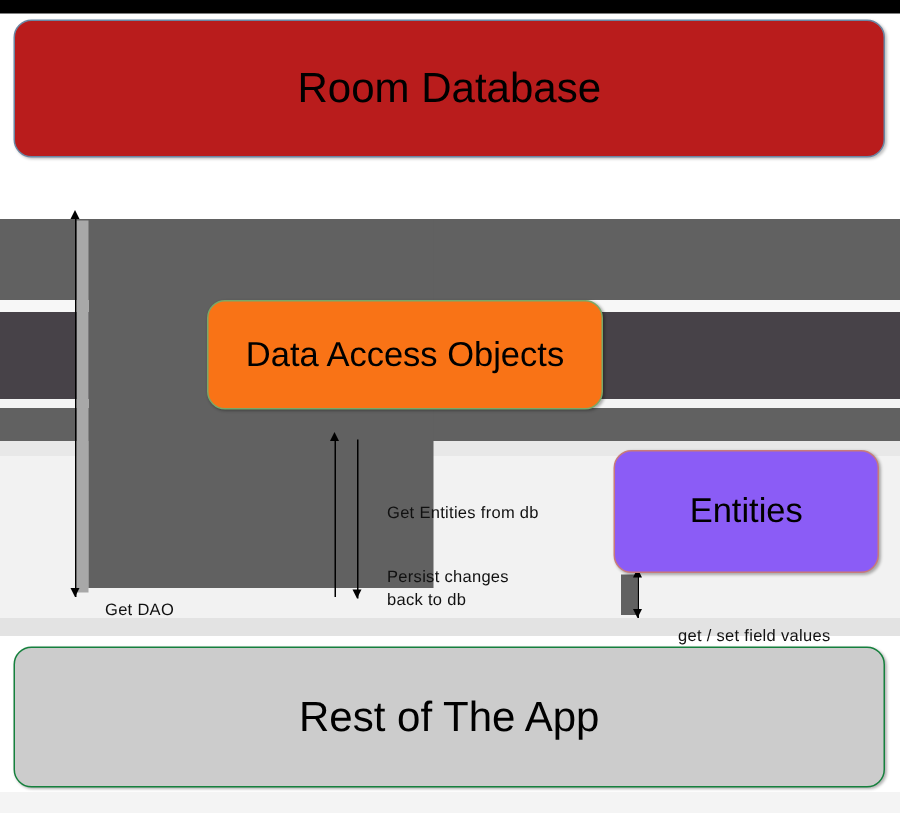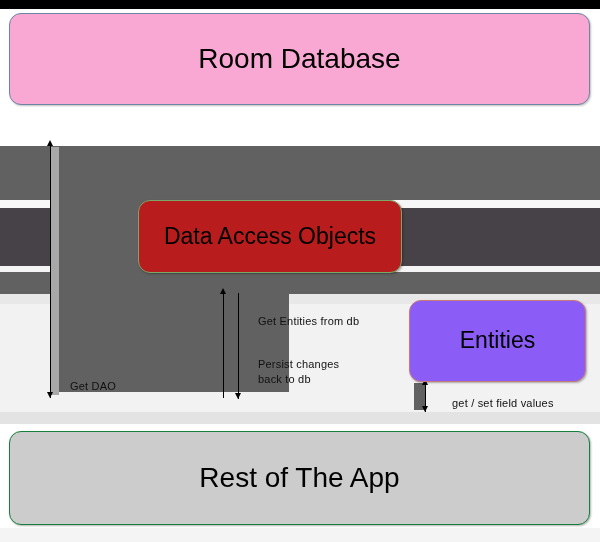--- a/index.html
+++ b/index.html
@@ -64,32 +64,32 @@
     color: #000000;
     text-align: center;
     line-height: 1.2;
   }
 
   .node-room {
     left: 9px;
     top: 13px;
     width: 581px;
     height: 92px;
-    background: #f9a8d4;
+    background: #b91c1c;
     border: 1px solid #6b86a3;
     font-size: 28px;
     box-shadow: 1px 1px 2px rgba(0,0,0,0.25);
   }
 
   .node-dao {
     left: 138px;
     top: 200px;
     width: 264px;
     height: 73px;
-    background: #b91c1c;
+    background: #f97316;
     border: 1px solid #7aa868;
     font-size: 23px;
     box-shadow: 1px 1px 2px rgba(0,0,0,0.3);
   }
 
   .node-entities {
     left: 409px;
     top: 300px;
     width: 177px;
     height: 82px;
@@ -167,20 +167,21 @@
   .line-getset-head-bot { left: 422px; top: 406px; }
 
   
   .label {
     position: absolute;
     font-size: 11px;
     color: #111111;
     line-height: 1.35;
     white-space: pre-line;
     letter-spacing: 0.2px;
+    margin-top: 21px;
   }
   .label-getdao      { left: 70px;  top: 379px; }
   .label-get-entities{ left: 258px; top: 314px; }
   .label-persist     { left: 258px; top: 357px; }
   .label-getset      { left: 452px; top: 396px; }
 </style>
 </head>
 <body>
 
 <div id="canvas">

